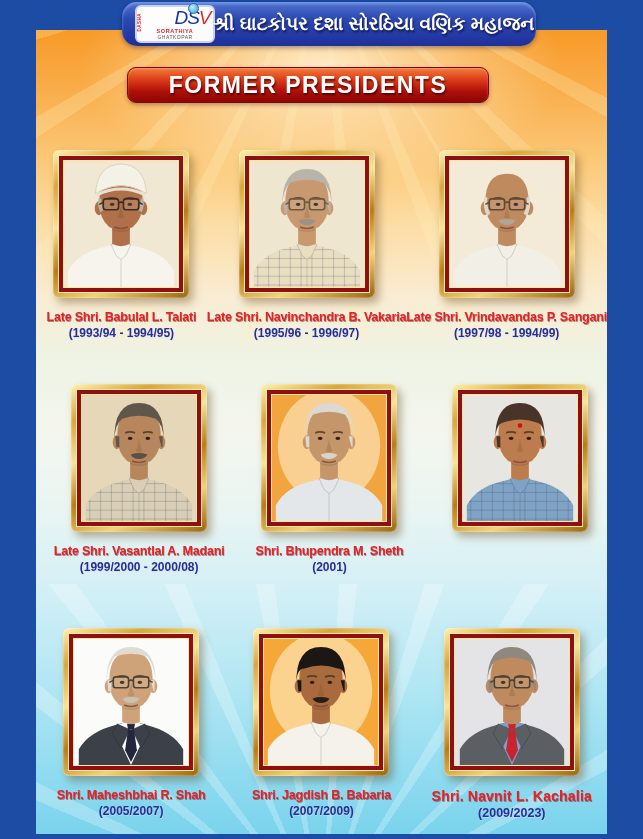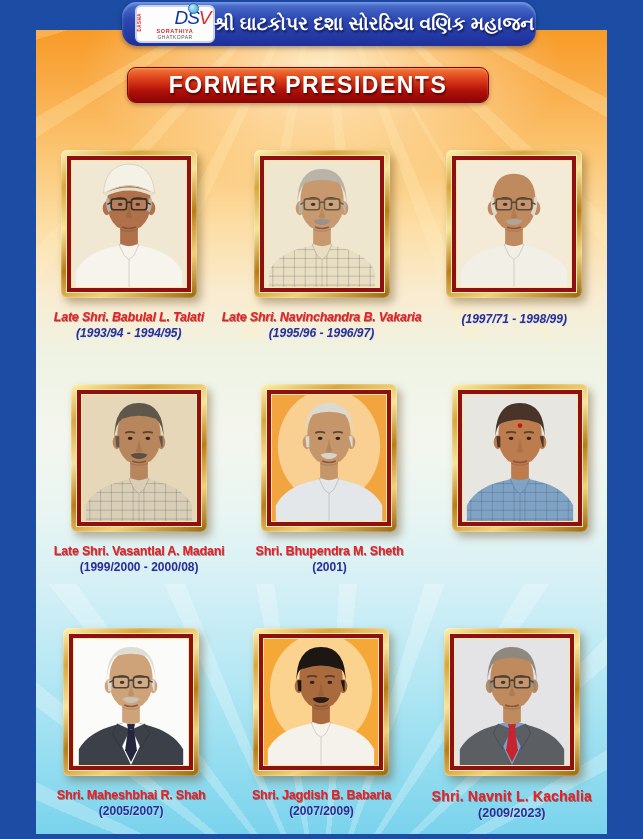--- a/index.html
+++ b/index.html
@@ -39,21 +39,21 @@
   
   .title-bar{position:absolute; left:127px; top:67px; width:362px; height:36px; border-radius:9px;
     background:linear-gradient(180deg,#f07b3a 0%, #e1431c 30%, #b01009 68%, #8c0505 100%);
     border:1px solid #7c0606; box-sizing:border-box;
     box-shadow:0 2px 4px rgba(80,20,0,.35), inset 0 1px 2px rgba(255,190,150,.5);
     display:flex; align-items:center; justify-content:center;}
   .title-text{color:#fff; font-size:23px; font-weight:800; letter-spacing:1.5px; text-shadow:1px 1.5px 2px rgba(70,0,0,.8);}
 
   
   .row{position:absolute; left:36px; width:571px; display:flex;}
-  .row[data-row="1"]{top:150px;font-style:italic;}
+  .row[data-row="1"]{top:150px;}
   .row[data-row="2"]{top:384px;padding-left:8px;}
   .row[data-row="3"]{top:628px;}
   .cell{flex:1 1 0; display:flex; flex-direction:column; align-items:center;}
 
   .frame{position:relative; width:136px; height:148px; border-radius:6px;
     background:linear-gradient(155deg,#fdf2b4 0%, #d9a63c 18%, #f7e49a 38%, #b87c16 58%, #f1d27a 78%, #96620c 100%);
     box-shadow:4px 5px 9px rgba(90,55,10,.38), inset 0 0 2px rgba(255,255,230,.9);}
   .mat{position:absolute; left:6px; top:6px; right:6px; bottom:6px; border:4px solid #8f1014; box-sizing:border-box;
     box-shadow:0 0 0 1px #ffe89d, inset 0 0 0 1px #ffe89d; background:#fff; overflow:hidden;}
   .photo{position:absolute; left:1px; top:1px; right:1px; bottom:1px; overflow:hidden;}
@@ -321,21 +321,22 @@
                 <path d="M55.5,42.5 Q58,41 60.5,42.5" stroke="#5a4a38" stroke-width="1.6" fill="none"></path>
                 <path d="M40,42 L36,44" stroke="#5a4a38" stroke-width="1.4" fill="none"></path>
                 <path d="M76,42 L80,44" stroke="#5a4a38" stroke-width="1.4" fill="none"></path>
                 <path d="M49.5,60.5 Q58,57.5 66.5,60.5 Q64.5,65 58,65 Q51.5,65 49.5,60.5 Z" fill="#b0a696"></path>
                 <path d="M51,67 Q58,70 65,67" stroke="rgba(130,70,55,0.8)" stroke-width="1.6" fill="none"></path>
               </svg>
             </div>
       </div>
     </div>
     <div class="caption">
-      <div class="president-years">(1997/71 - 1998/99)</div>
+      <div class="president-name">Late Shri. Vrindavandas P. Sangani</div>
+      <div class="president-years">(1997/98 - 1994/99)</div>
     </div>
   </div>
 </div>
   <div class="row" data-row="2" id="row2">
   <div class="cell">
     <div class="frame">
       <span class="ornament left">
             <svg viewBox="0 0 12 115" preserveAspectRatio="none">
               <ellipse cx="6" cy="12" rx="4.4" ry="9.5" fill="none" stroke="#b9831e" stroke-width="2.6"></ellipse>
               <ellipse cx="6" cy="12" rx="4.4" ry="9.5" fill="none" stroke="#f4da8a" stroke-width="1"></ellipse>

